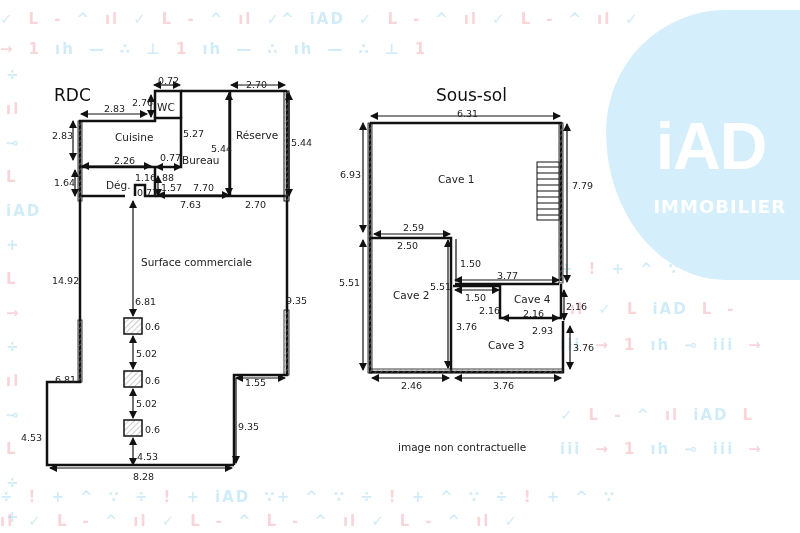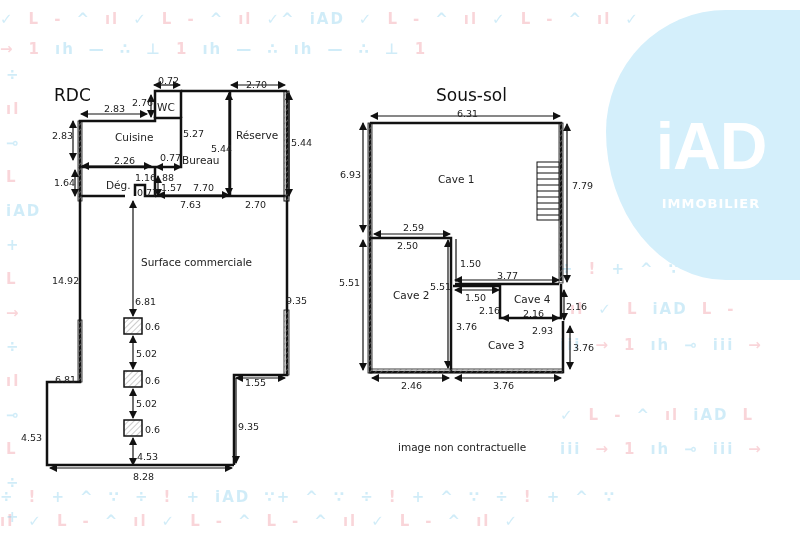--- a/index.html
+++ b/index.html
@@ -3,21 +3,21 @@
 <meta charset="utf-8">
 <style>
   html,body{margin:0;padding:0;background:#fff;}
   body{width:800px;height:533px;position:relative;overflow:hidden;font-family:"DejaVu Sans",sans-serif;}
   .wm-row{position:absolute;left:0;width:800px;height:22px;display:flex;gap:14px;font-size:15px;font-weight:bold;white-space:nowrap;letter-spacing:2px;}
   .wm-row span{opacity:.35}
   .wm-b{color:#7ccbec}
   .wm-r{color:#f08a95}
   .blob{position:absolute;left:606px;top:10px;width:200px;height:270px;background:#d4effb;border-radius:60% 0 0 60% / 45% 0 0 55%;}
   .logo-iad{position:absolute;left:636px;top:108px;width:150px;text-align:center;color:#fff;font-size:66px;font-weight:bold;font-family:"Liberation Sans",sans-serif;letter-spacing:-1px;}
-  .logo-sub{position:absolute;left:636px;top:196px;width:150px;text-align:center;color:#fff;font-size:13px;font-weight:bold;letter-spacing:1px;font-family:"DejaVu Sans",sans-serif;}
+  .logo-sub{position:absolute;left:636px;top:196px;width:150px;text-align:right;color:#fff;font-size:18px;font-weight:bold;letter-spacing:1px;font-family:"DejaVu Sans",sans-serif;}
   svg#plan{position:absolute;left:0;top:0;}
   .t{font-family:"DejaVu Sans",sans-serif;font-size:9.5px;fill:#222;}
   .tl{font-family:"DejaVu Sans",sans-serif;font-size:10.5px;fill:#222;}
   .title{font-family:"DejaVu Sans",sans-serif;font-size:17px;fill:#111;}
 </style>
 </head>
 <body>
 
 <div>
   <div class="wm-row" style="top:10px;left:0">

